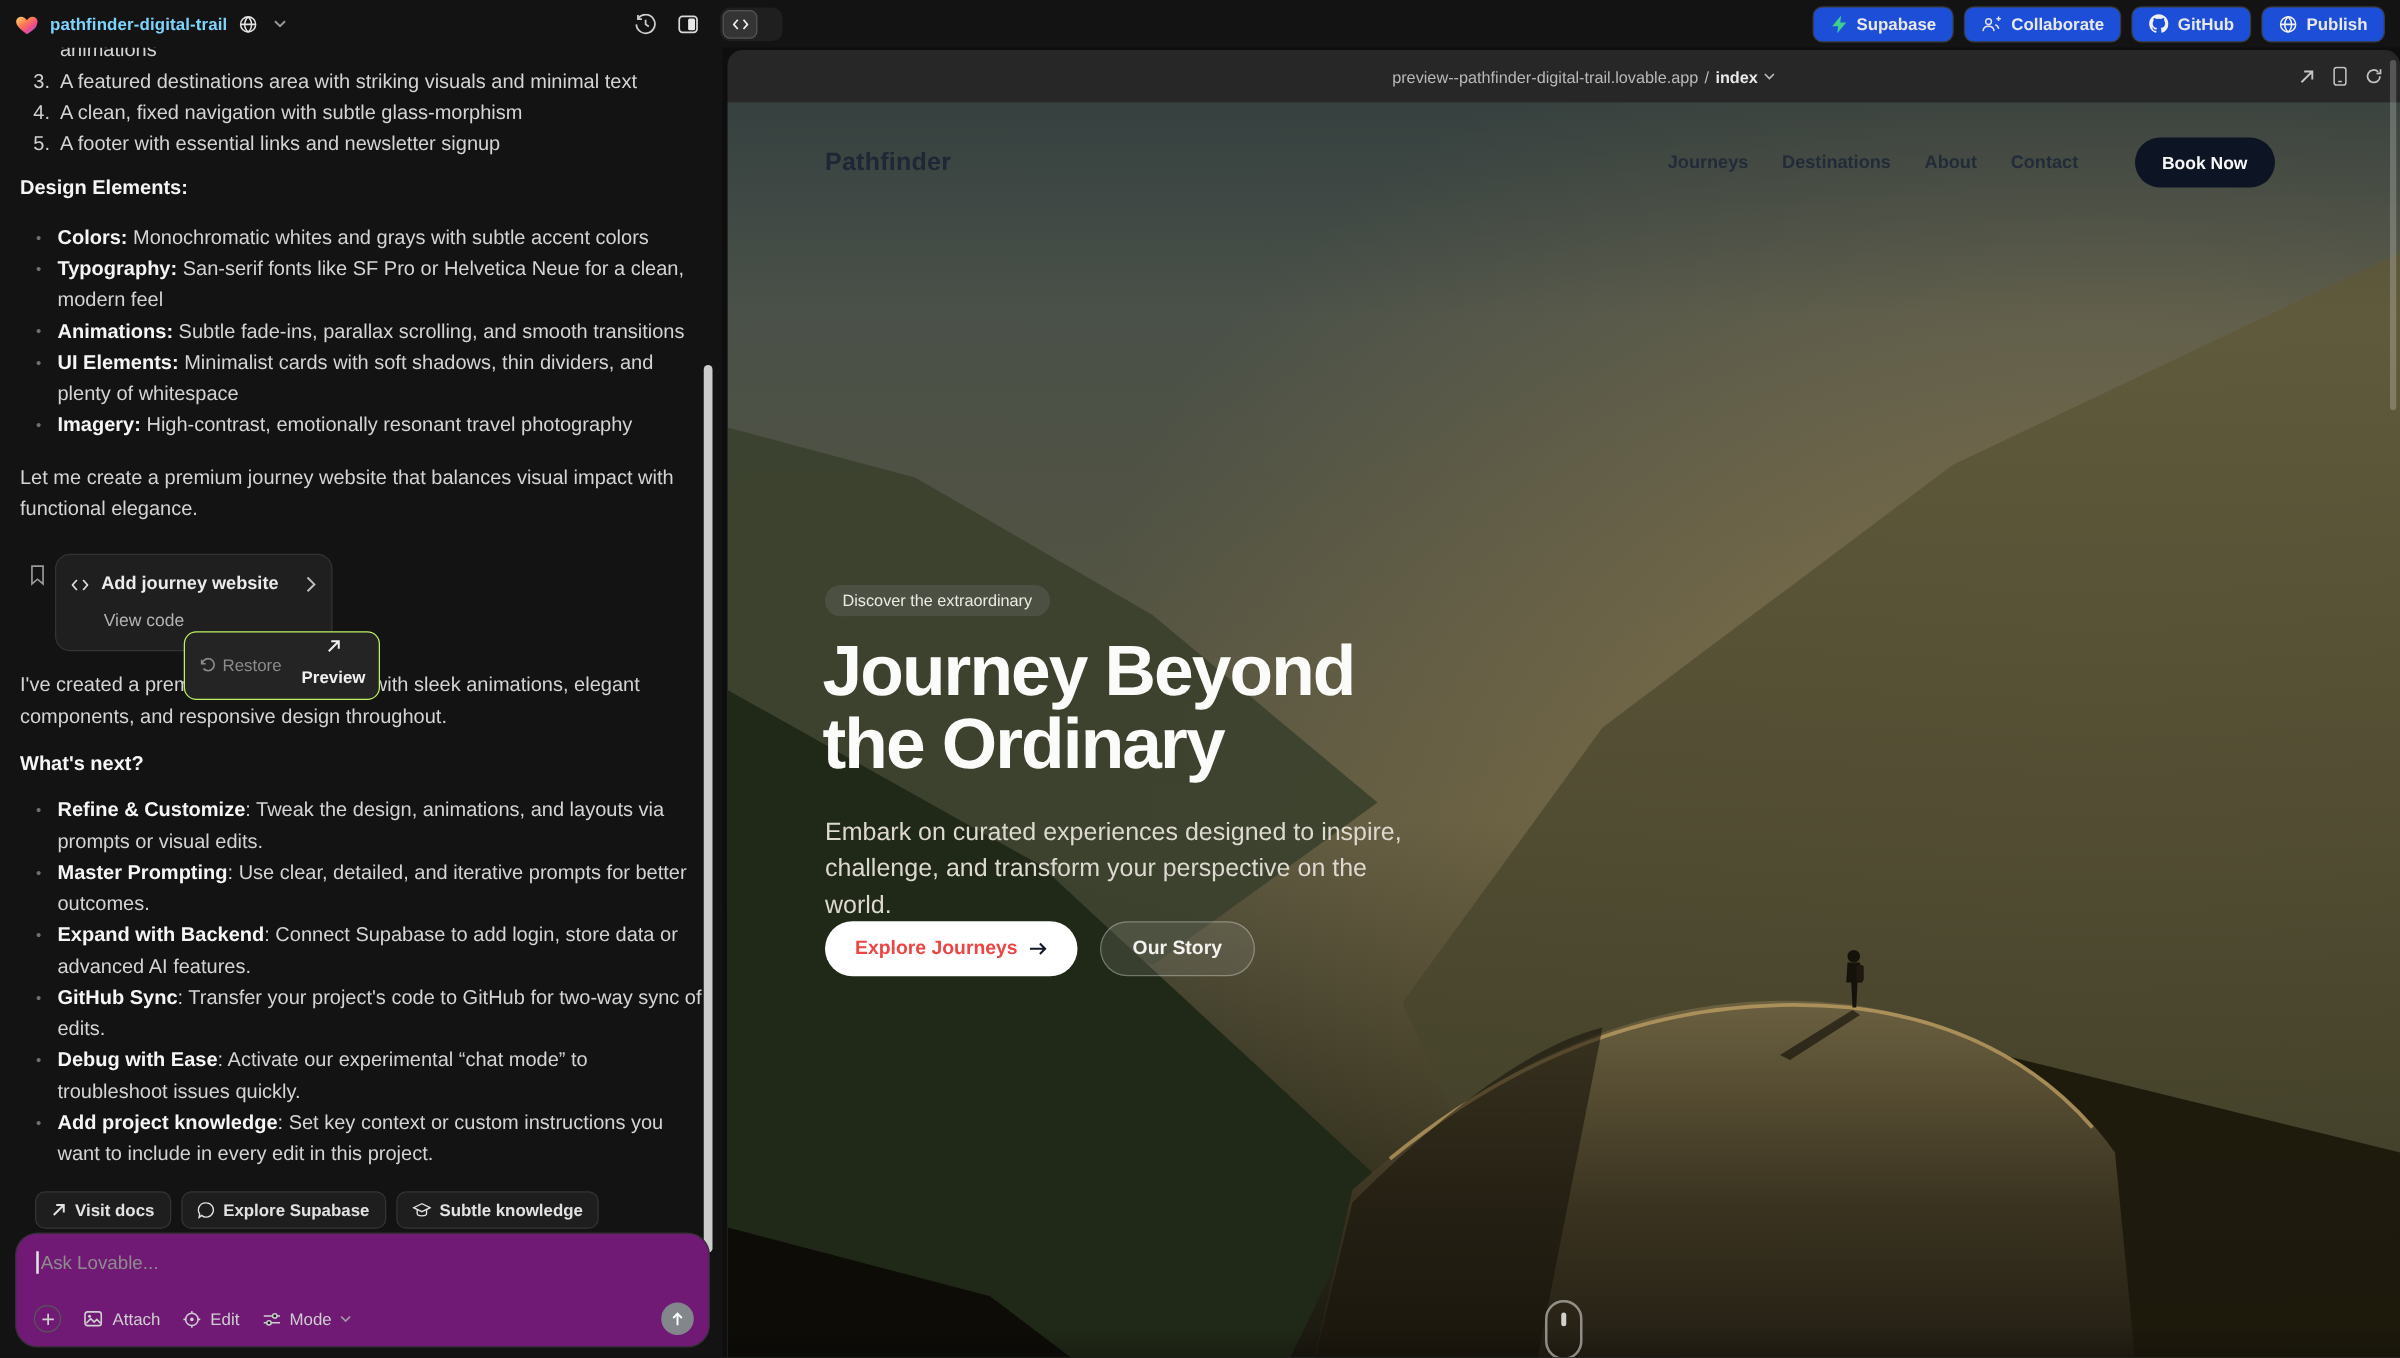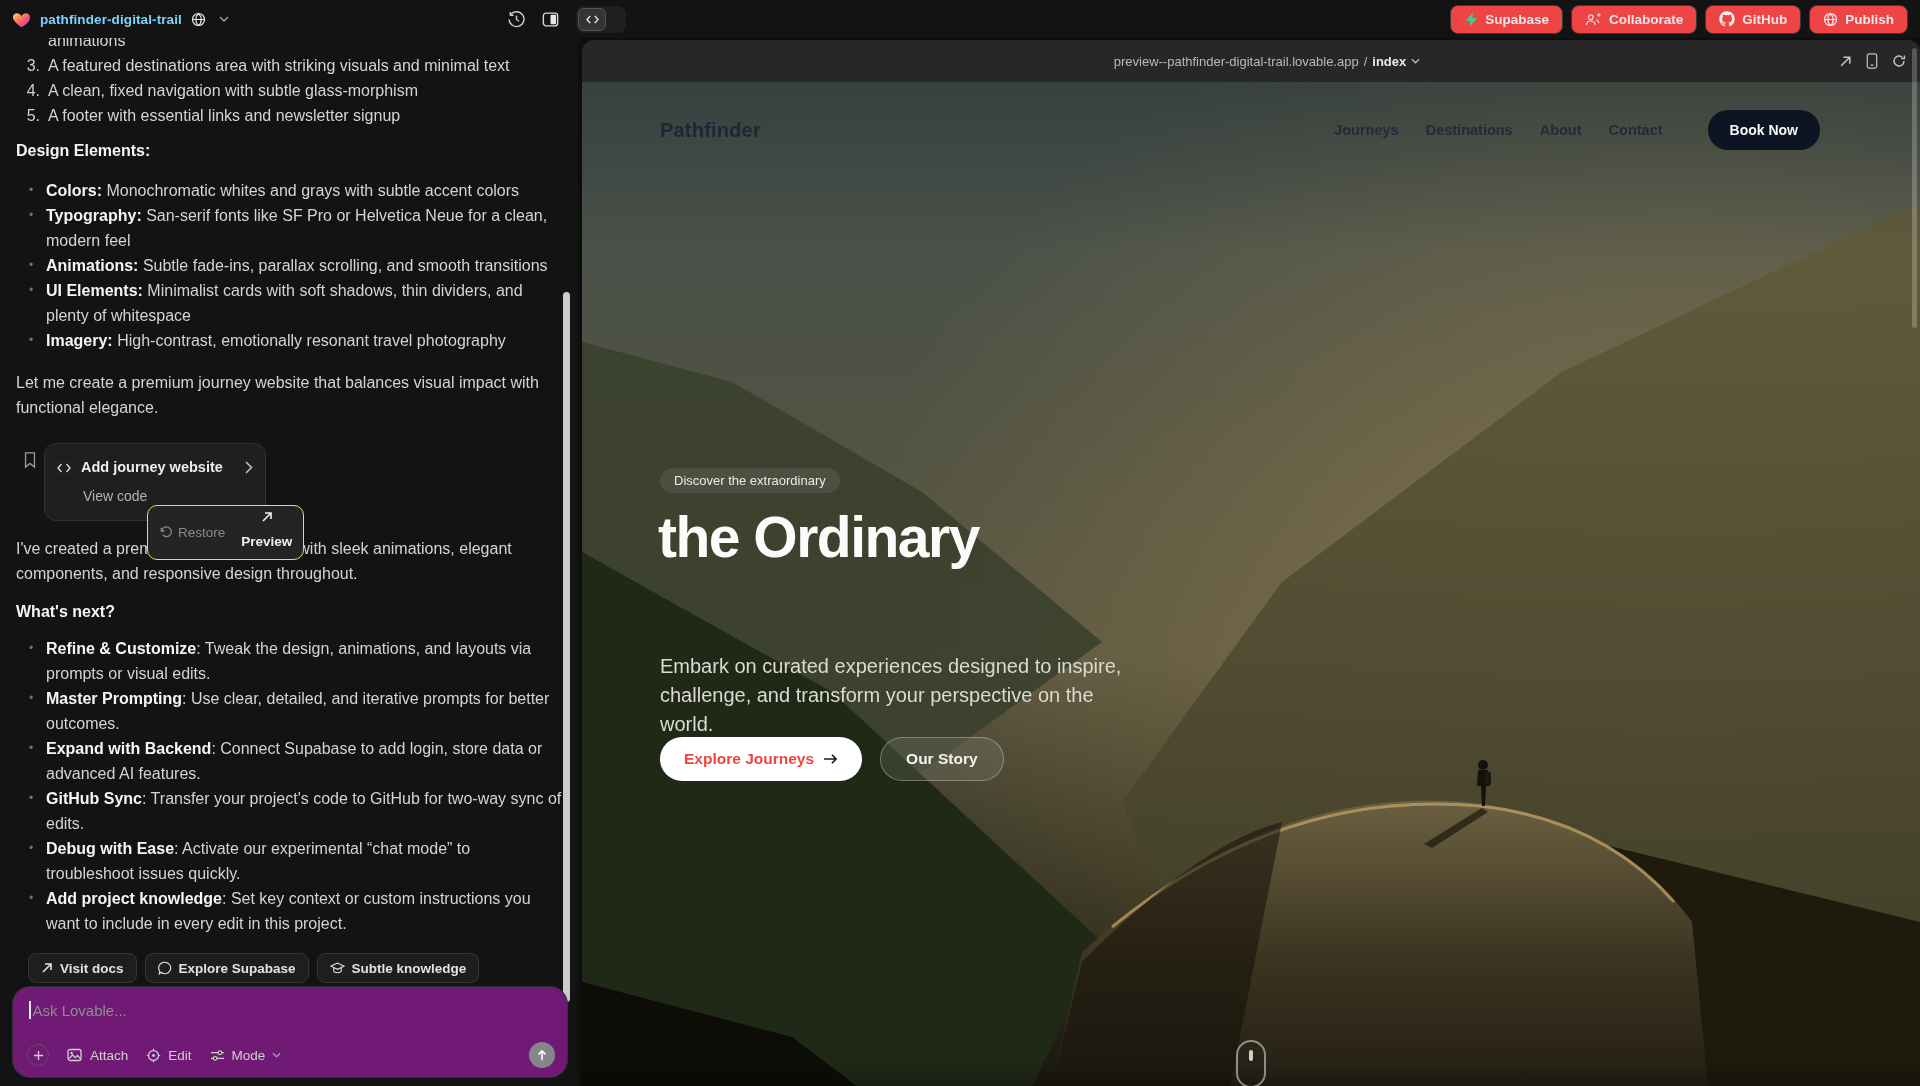--- a/index.html
+++ b/index.html
@@ -11,21 +11,21 @@
   .topbar { position:absolute; top:0; left:0; right:0; height:38px; background:#131313;
     display:flex; align-items:center; padding:0 12px; z-index:30; }
   .tb-left { display:flex; align-items:center; gap:9px; cursor:pointer; }
   .proj-name { color:#7dd3fc; font-size:13.5px; font-weight:700; letter-spacing:.1px; }
   .tb-center { position:absolute; left:508px; top:0; height:38px; display:flex; align-items:center; gap:17px; }
   .icon-btn { display:flex; align-items:center; justify-content:center; color:#cfcfcf; cursor:pointer; }
   .code-toggle { width:50px; height:27px; background:#1f1f1f; border-radius:8px; display:flex; align-items:center; padding:2px; cursor:pointer; }
   .code-toggle .knob { width:28px; height:23px; background:#343434; border:1px solid #555; border-radius:6px;
     display:flex; align-items:center; justify-content:center; color:#eee; }
   .tb-right { margin-left:auto; display:flex; align-items:center; gap:8px; }
-  .pill-btn { height:29px; display:flex; align-items:center; gap:7px; padding:0 13px; background:#ef4444;
+  .pill-btn { height:29px; display:flex; align-items:center; gap:7px; padding:0 13px; background:#1d4ed8;
     border:1px solid #3a3a3a; border-radius:8px; color:#e8e8e8; font-size:13.5px; font-weight:600; cursor:pointer;text-align:right; }
 
   
   .chat-panel { position:absolute; top:38px; left:0; width:578px; bottom:0; background:#131313; overflow:hidden; }
   .chat-content { margin-top:-10px; padding:0 16px; font-size:16px; line-height:25px; color:#d4d4d4; }
   .bold { color:#f5f5f5; font-weight:700; }
   .num-row { display:flex; }
   .num-row .num { width:24px; text-align:right; flex:none; margin-right:8px; color:#cfcfcf; }
   .b-row { display:flex; }
   .b-row .dot { width:30px; flex:none; text-align:center; color:#707070; font-size:12px; }
@@ -499,20 +499,21 @@
         <span class="nav-link">Journeys</span>
         <span class="nav-link">Destinations</span>
         <span class="nav-link">About</span>
         <span class="nav-link">Contact</span>
         <span class="book-now">Book Now</span>
       </div>
     </div>
 
     <div class="hero-badge">Discover the extraordinary</div>
     <div class="hero-h1">
+      <div>Journey Beyond</div>
       <div>the Ordinary</div>
     </div>
     <div class="hero-sub">Embark on curated experiences designed to inspire, challenge, and transform your perspective on the world.</div>
     <div class="hero-ctas">
       <div class="cta-primary">
         <span>Explore Journeys</span>
         <span>
           <svg width="15" height="12" viewBox="0 0 16 12" fill="none" stroke="#101828" stroke-width="1.7">
             <path d="M1 6h13M9.5 1.5L14 6l-4.5 4.5"></path>
           </svg>

